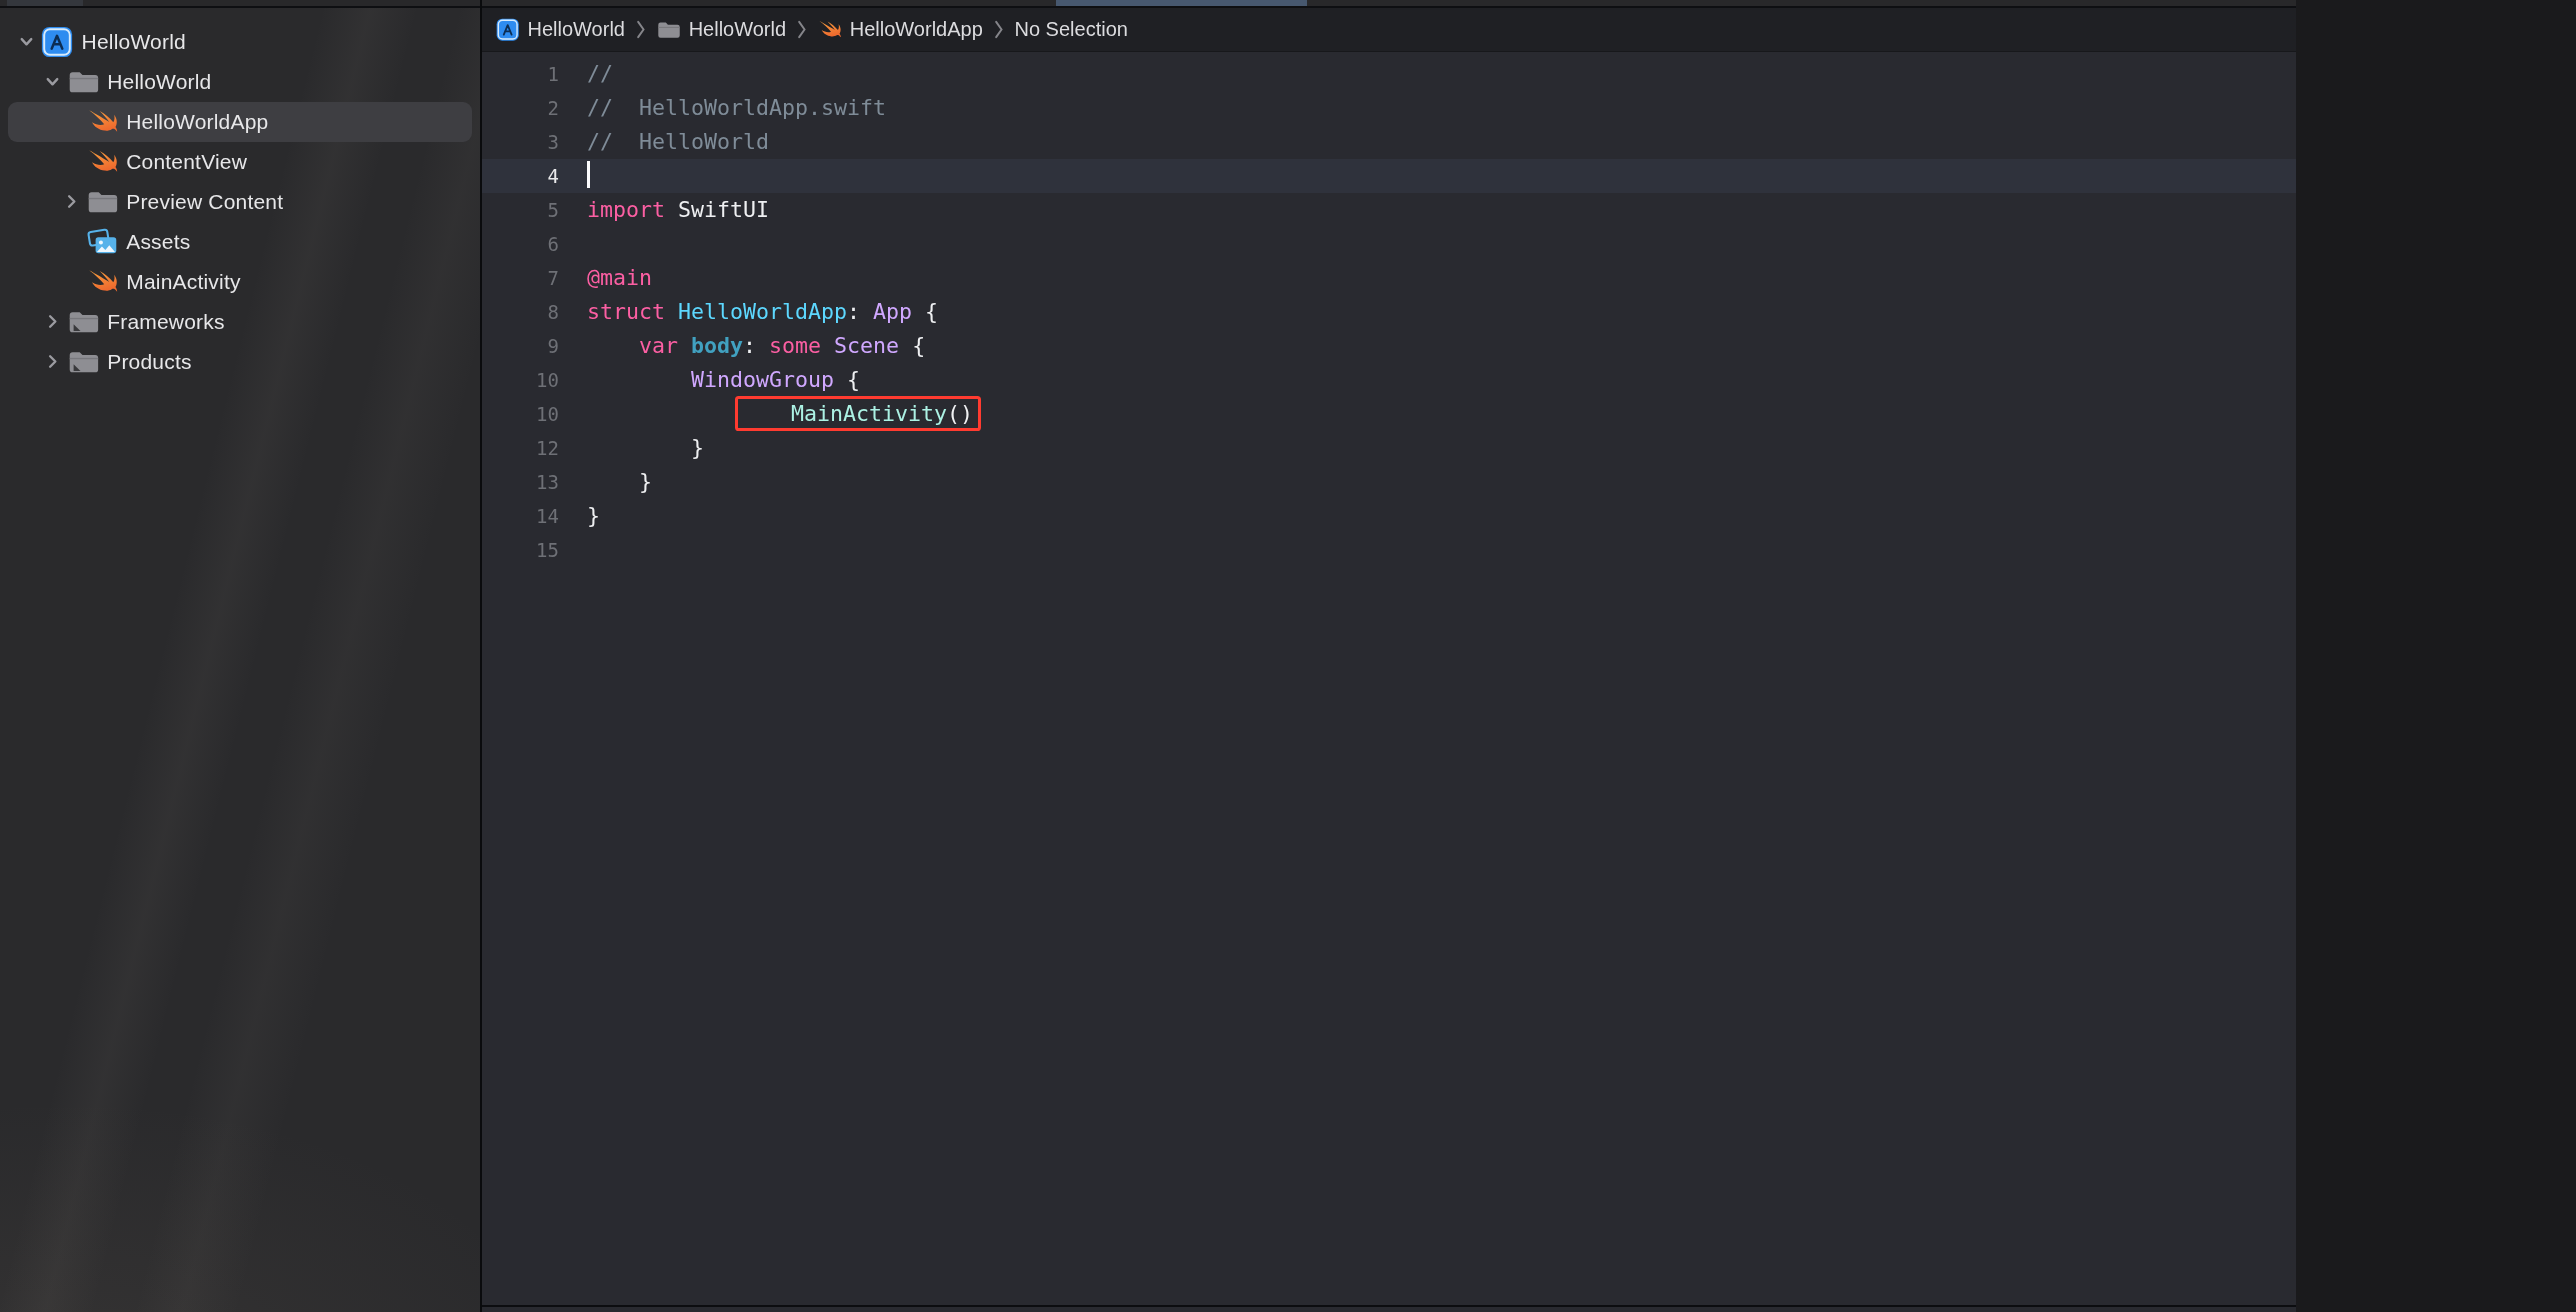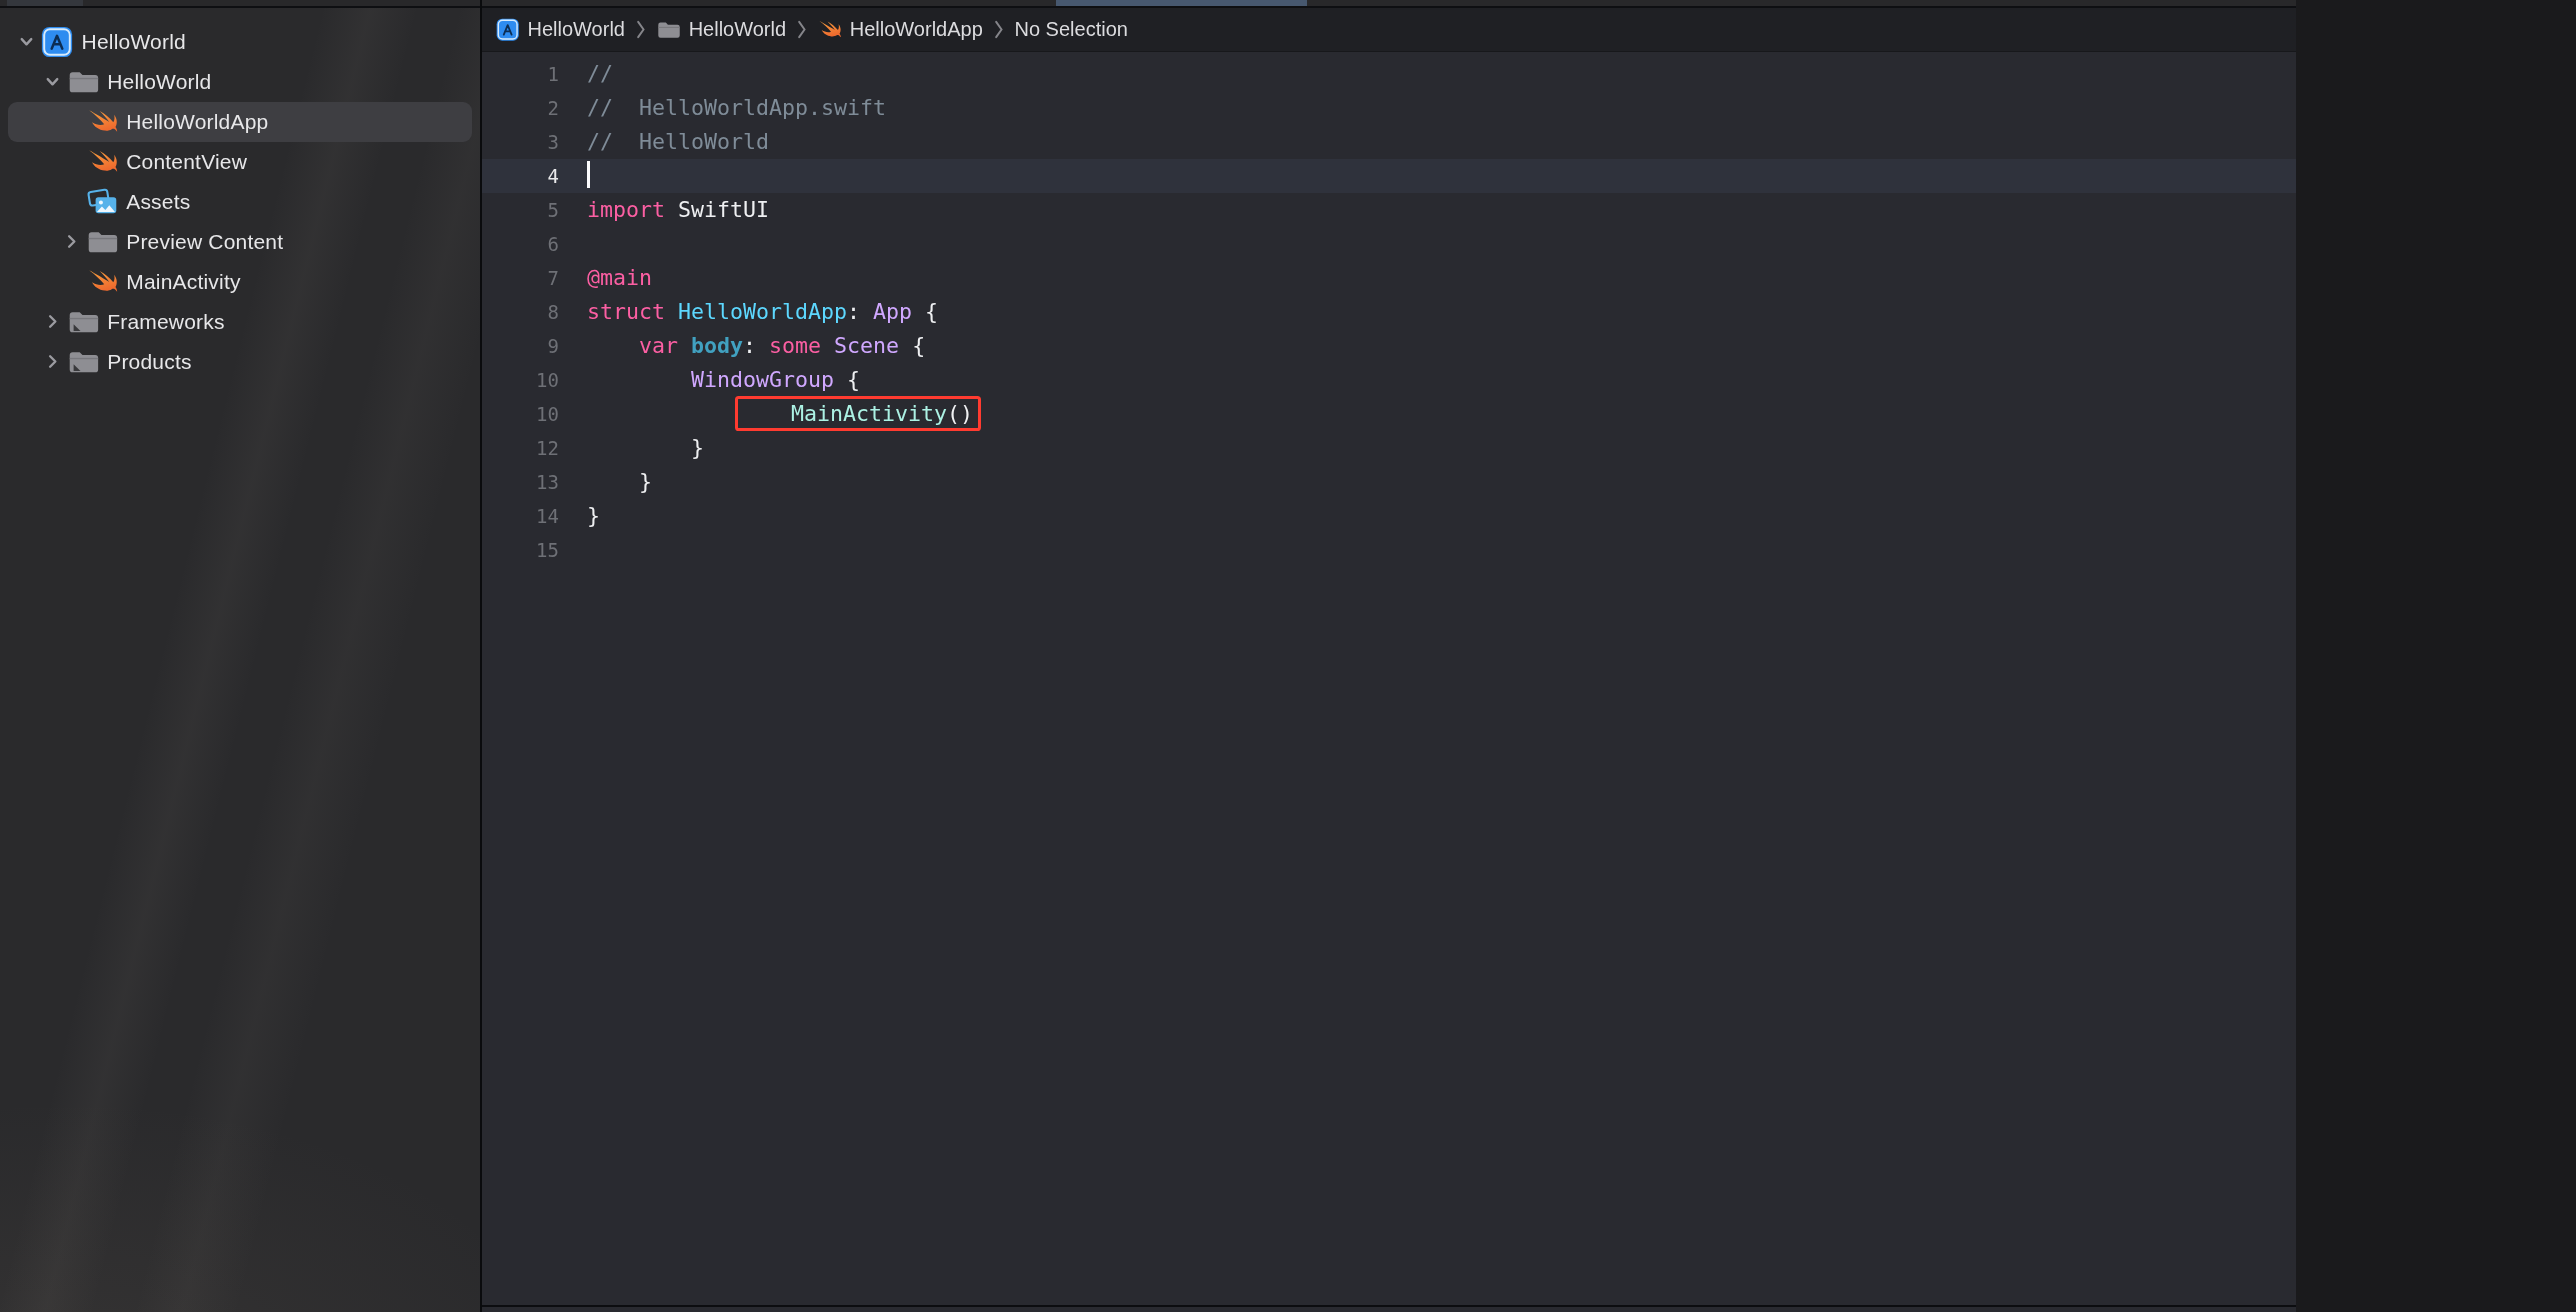--- a/index.html
+++ b/index.html
@@ -125,46 +125,46 @@
                   <stop offset="0" stop-color="#faa23f"></stop>
                   <stop offset="1" stop-color="#ee6a2e"></stop>
                 </linearGradient>
               </defs>
               <path d="M2.2 2.5 C8.5 7.3 14.8 13 18.9 18.1 C16 19.6 10.2 19.3 5.4 15.9 C7.6 20.8 13.2 24.6 19.3 25.1 C22.5 25.4 25.3 24.8 27.2 23.5 C28.6 22.6 30.5 22.8 31.4 24.3 C32 25.3 32.9 26.3 33.3 26 C33 24.2 32.5 22.4 31.4 21.1 C33.8 17 33.3 11.6 29.9 7.4 C30.8 10.5 30.4 13.6 29 15.9 C25.1 10.9 19.4 6.2 13.9 3.3 C17.8 7.2 22.3 12.3 24.5 15.6 C19.7 12.4 9.1 6.3 2.2 2.5 Z" fill="url(#swg34)"></path>
             </svg>
           </span>
           <span class="slabel">ContentView</span>
         </div>
         <div class="srow lv2">
+          <span class="chev">
+            <svg width="19" height="19" viewBox="0 0 20 20">
+              <path d="M7.5 4.5 l5.5 5.5 -5.5 5.5" stroke="#9b9ba1" stroke-width="2.5" fill="none" stroke-linecap="round" stroke-linejoin="round"></path>
+            </svg>
+          </span>
+          <span class="ficon">
+            <svg width="31" height="26" viewBox="0 0 36 30">
+              <path d="M2 7 q0-3.4 3.4-3.4 h8.2 l3.2 3.2 h14.8 q3.4 0 3.4 3.4 v13.4 q0 3.4-3.4 3.4 H5.4 q-3.4 0-3.4-3.4 Z" fill="#8e8e93"></path>
+              <path d="M2 11 h33" stroke="#77777c" stroke-width="1.6"></path>
+            </svg>
+          </span>
+          <span class="slabel">Preview Content</span>
+        </div>
+        <div class="srow lv2">
           <span class="chev"></span>
           <span class="ficon">
             <svg width="31" height="28" viewBox="0 0 36 32">
               <g transform="rotate(-9 13 11)">
                 <rect x="2.5" y="3" width="22" height="16" rx="3" fill="none" stroke="#56b2ea" stroke-width="2.4"></rect>
               </g>
               <rect x="10" y="10.5" width="24" height="18.5" rx="3.2" fill="#56b2ea"></rect>
               <circle cx="16.2" cy="16.5" r="2.3" fill="#eef7fe"></circle>
               <path d="M11.5 27.5 l5.8-6.2 4 4.1 4.6-5.6 6.6 7.7 Z" fill="#eef7fe"></path>
             </svg>
           </span>
           <span class="slabel">Assets</span>
-        </div>
-        <div class="srow lv2">
-          <span class="chev">
-            <svg width="19" height="19" viewBox="0 0 20 20">
-              <path d="M7.5 4.5 l5.5 5.5 -5.5 5.5" stroke="#9b9ba1" stroke-width="2.5" fill="none" stroke-linecap="round" stroke-linejoin="round"></path>
-            </svg>
-          </span>
-          <span class="ficon">
-            <svg width="31" height="26" viewBox="0 0 36 30">
-              <path d="M2 7 q0-3.4 3.4-3.4 h8.2 l3.2 3.2 h14.8 q3.4 0 3.4 3.4 v13.4 q0 3.4-3.4 3.4 H5.4 q-3.4 0-3.4-3.4 Z" fill="#8e8e93"></path>
-              <path d="M2 11 h33" stroke="#77777c" stroke-width="1.6"></path>
-            </svg>
-          </span>
-          <span class="slabel">Preview Content</span>
         </div>
         <div class="srow lv2">
           <span class="chev"></span>
           <span class="ficon">
             <svg width="31" height="27" viewBox="0 0 34 30">
               <defs>
                 <linearGradient id="swg34" x1="0" y1="0" x2="0.3" y2="1">
                   <stop offset="0" stop-color="#faa23f"></stop>
                   <stop offset="1" stop-color="#ee6a2e"></stop>
                 </linearGradient>

